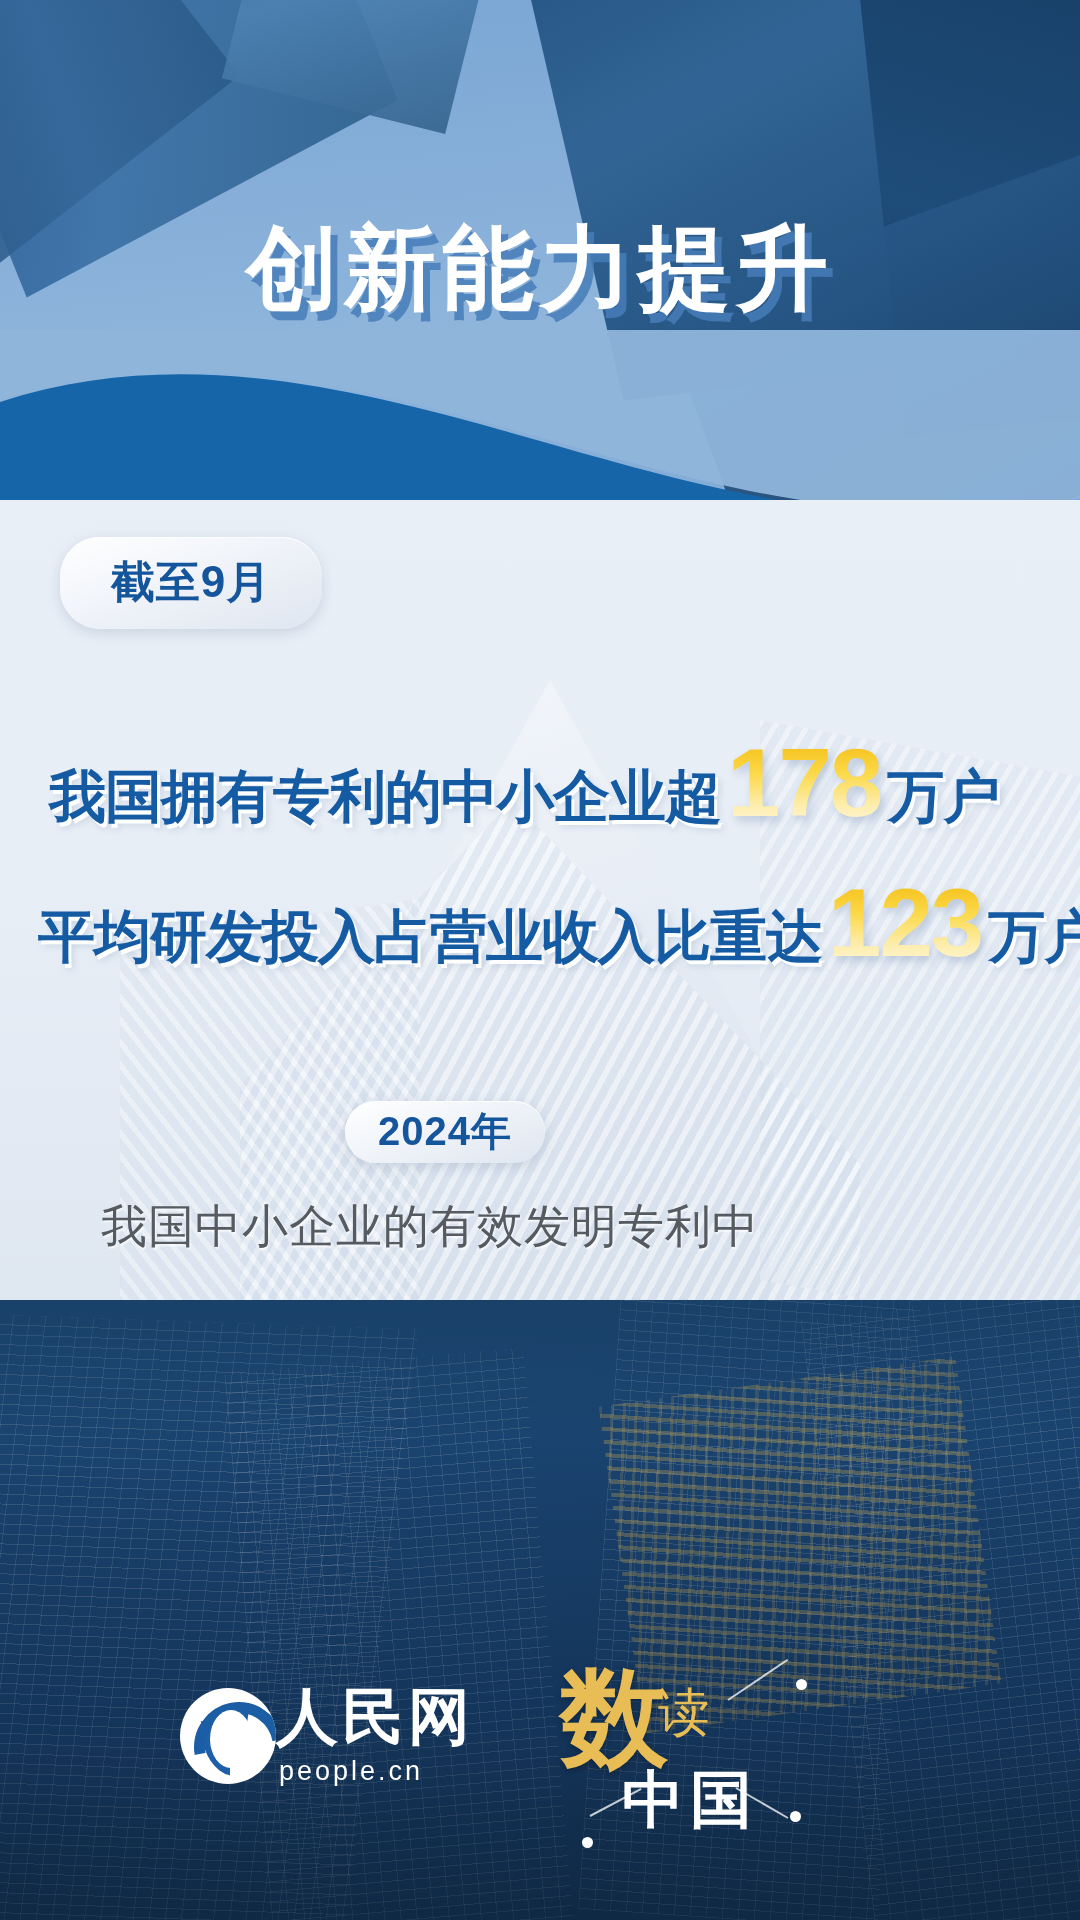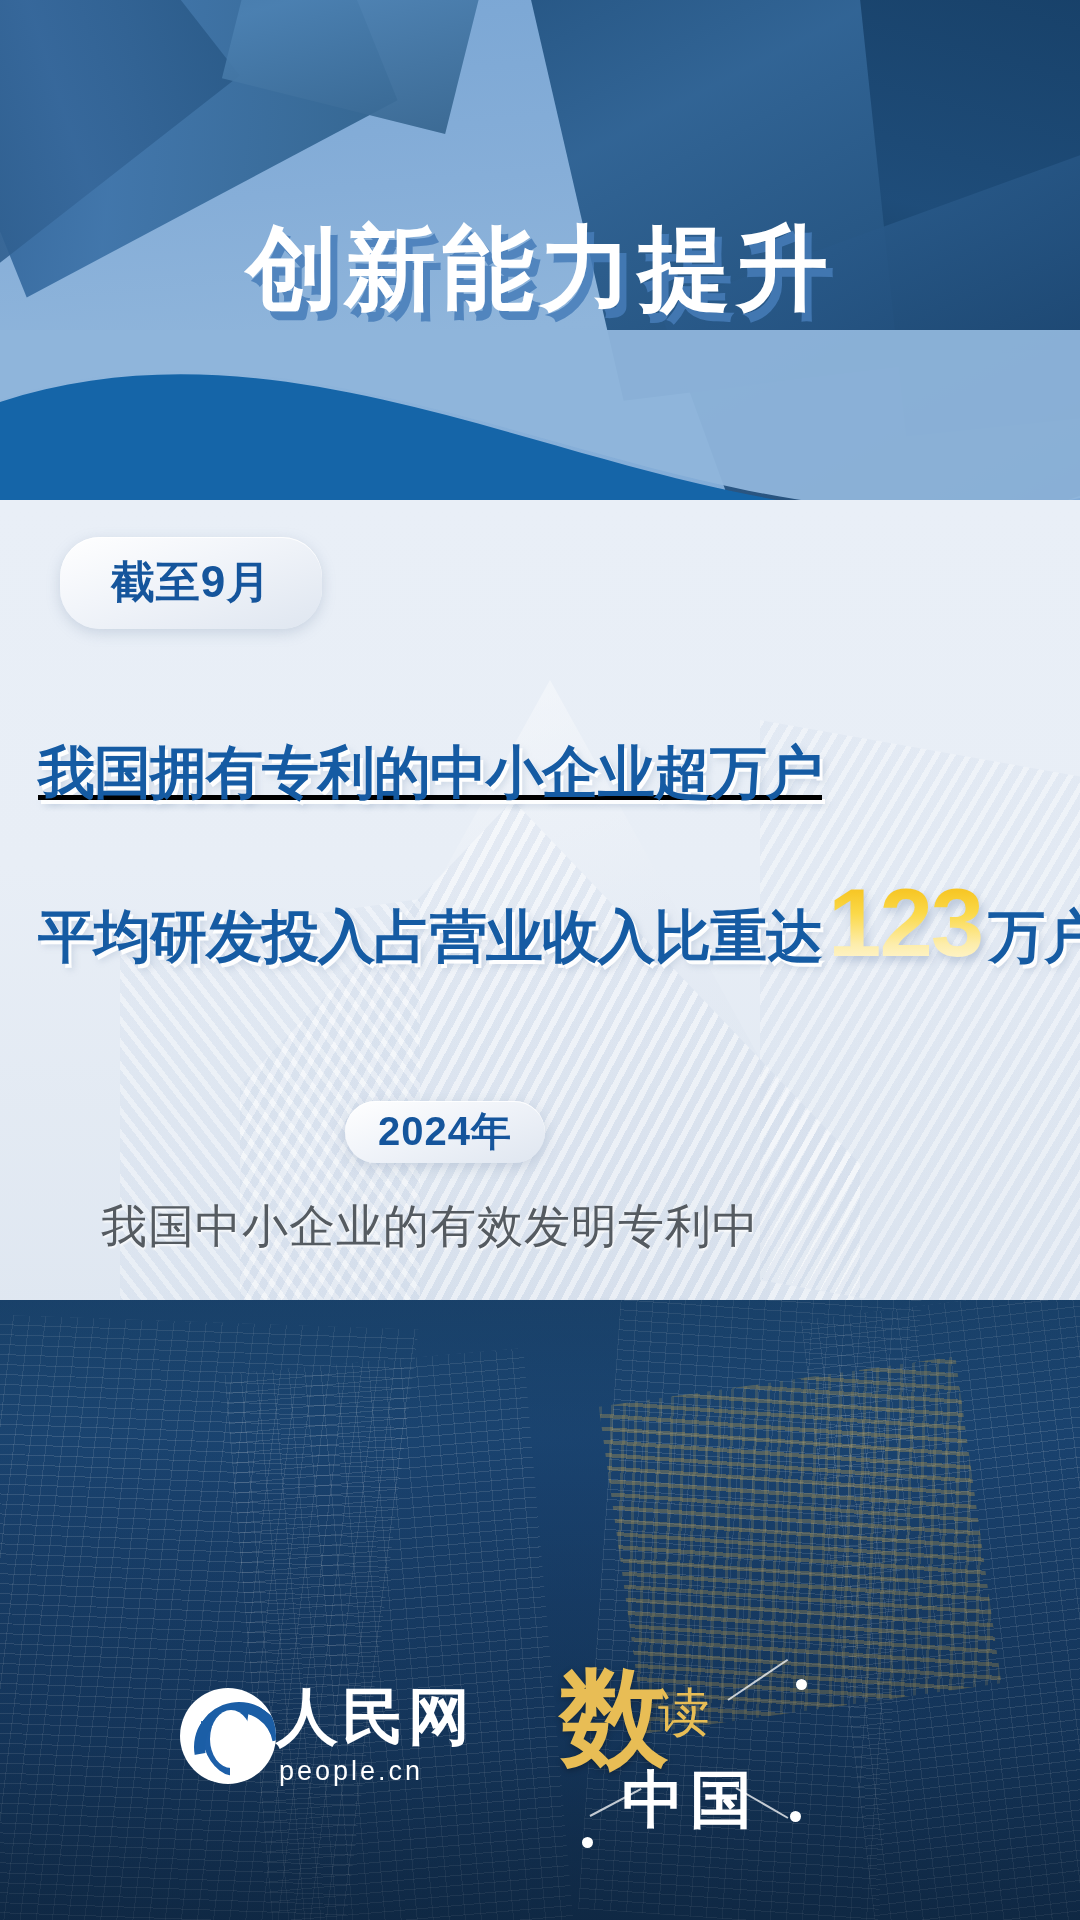--- a/index.html
+++ b/index.html
@@ -88,21 +88,21 @@
     text-shadow:3px 4px 0 rgba(255,255,255,.95), 5px 6px 6px rgba(150,170,195,.35);
   }
   .num{
     font-size:96px;font-weight:bold;line-height:1;letter-spacing:-2px;
     background:linear-gradient(180deg,#f3b81c 0%,#f7c828 18%,#fbd949 40%,#fdedab 72%,#fef8de 100%);
     -webkit-background-clip:text;background-clip:text;color:transparent;
     -webkit-text-fill-color:transparent;
     filter:drop-shadow(3px 5px 4px rgba(140,160,190,.45));
     padding:0 6px;
   }
-  #stat-1{left:38px;top:735px;text-decoration:underline;}
+  #stat-1{left:49px;top:735px;}
   #stat-2{left:38px;top:875px;}
 
   
   .bodyline{
     position:absolute;width:860px;text-align:center;
     color:#555b61;font-size:46px;letter-spacing:1px;white-space:nowrap;
     text-shadow:1px 2px 2px rgba(255,255,255,.8);
   }
   .bodyline .pct{
     font-weight:bold;font-size:58px;letter-spacing:0;
@@ -205,20 +205,21 @@
     <div class="ghost g3"></div>
     <div class="ghost g4"></div>
   </div>
 
   <div class="badge" id="badge-date">
     <span>截至9月</span>
   </div>
 
   <div class="statline" id="stat-1">
     <span class="cn-bold">我国拥有专利的中小企业超</span>
+    <span class="num">178</span>
     <span class="cn-bold">万户</span>
   </div>
 
   <div class="statline" id="stat-2">
     <span class="cn-bold">平均研发投入占营业收入比重达</span>
     <span class="num">123</span>
     <span class="cn-bold">万户</span>
   </div>
 
   <div class="badge" id="badge-year">

